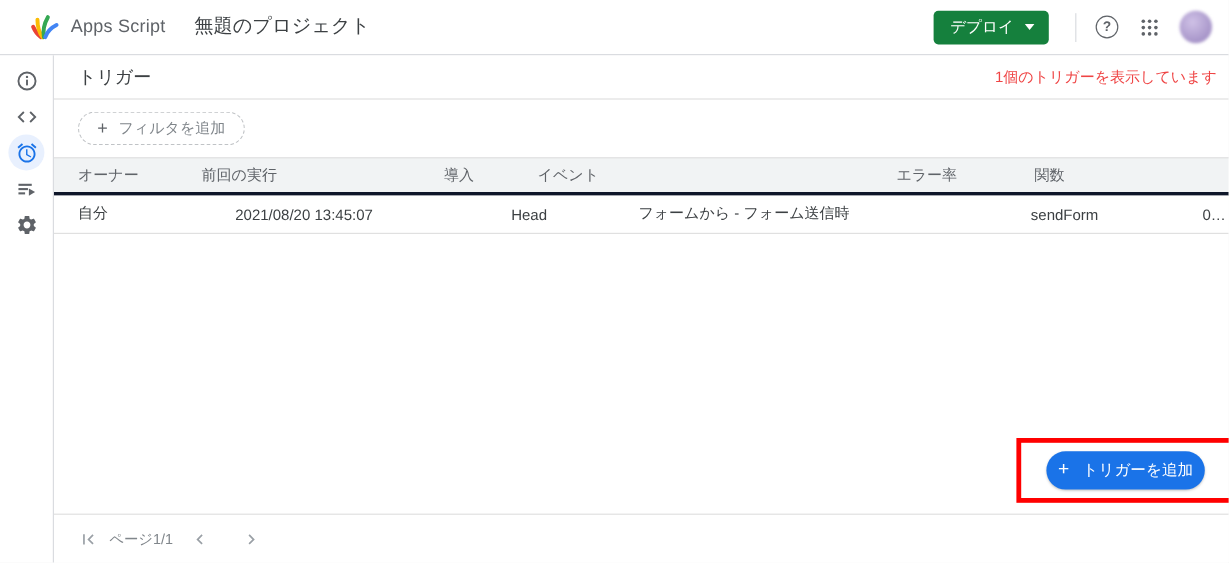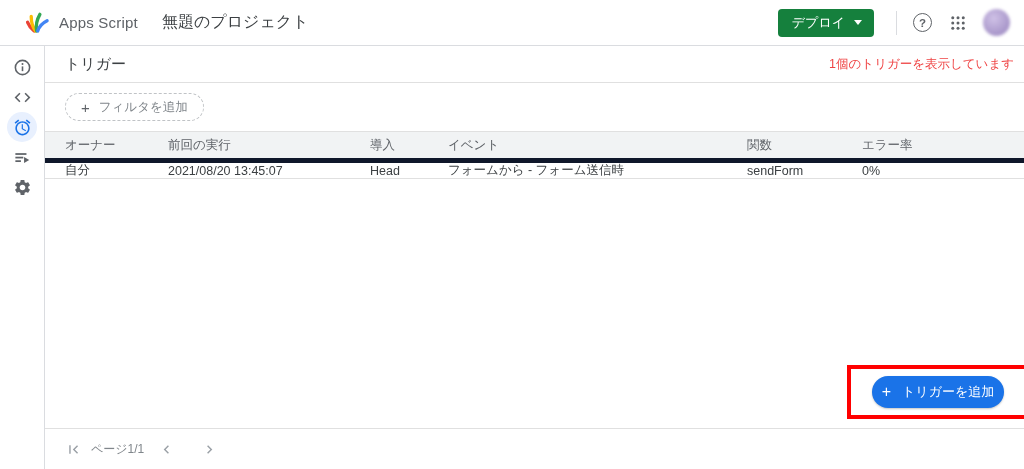--- a/index.html
+++ b/index.html
@@ -73,23 +73,23 @@
   }
   .filter-chip .plus { font-size:15px; color:#5f6368; line-height:1; }
   .filter-chip .lbl { font-size:12.5px; color:#80868b; }
 
   .tbl-header, .tbl-row {
     display:grid; grid-template-columns:103px 202px 78px 299px 115px 1fr;
     align-items:center; padding-left:20px; font-size:12.5px;
   }
   .tbl-header {
     height:32px; background:#f1f3f4; color:#5f6368;
-    border-top:1px solid #e0e0e0; border-bottom:5px solid #0f172a;
-  }
-  .tbl-row { height:16px; color:#3c4043; border-bottom:1px solid #e0e0e0; background:#fff; }
+    border-top:1px solid #e0e0e0; border-bottom:3px solid #0f172a;
+  }
+  .tbl-row { height:32px; color:#3c4043; border-bottom:1px solid #e0e0e0; background:#fff;gap:28px; }
   .cell { overflow:hidden; white-space:nowrap; text-overflow:ellipsis; padding-right:8px; }
 
   
   .annotation-box {
     position:absolute; top:365px; right:-5px; width:182px; height:54px;
     border:4px solid #ff0000; display:flex; align-items:center; justify-content:center;
     z-index:6;
   }
   .add-trigger-btn {
     width:132px; height:32px; border:none; border-radius:16px; background:#1a73e8;
@@ -202,22 +202,22 @@
         <span class="plus">+</span>
         <span class="lbl">フィルタを追加</span>
       </button>
     </div>
 
     <div class="tbl-header">
       <div class="cell">オーナー</div>
       <div class="cell">前回の実行</div>
       <div class="cell">導入</div>
       <div class="cell">イベント</div>
+      <div class="cell">エラー率</div>
       <div class="cell">関数</div>
-      <div class="cell">エラー率</div>
     </div>
 
     <div class="tbl-row">
       <div class="cell">自分</div>
       <div class="cell">2021/08/20 13:45:07</div>
       <div class="cell">Head</div>
       <div class="cell">フォームから - フォーム送信時</div>
       <div class="cell">sendForm</div>
       <div class="cell">0%</div>
     </div>

